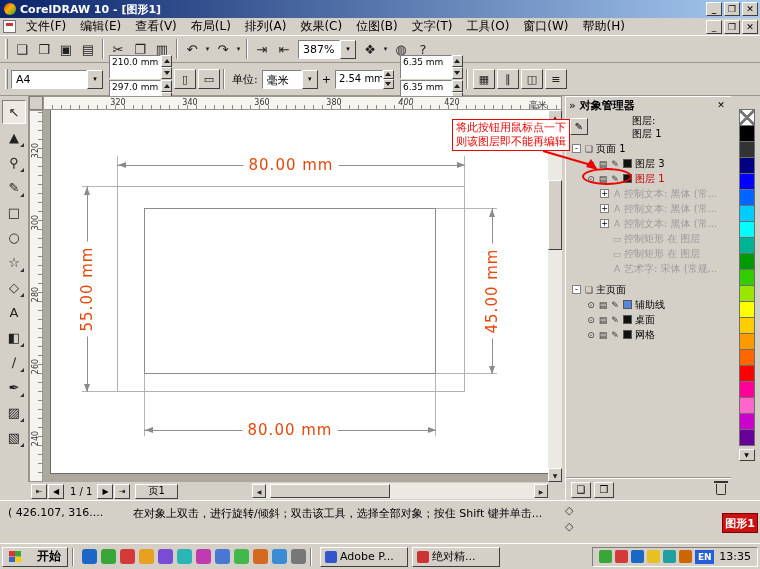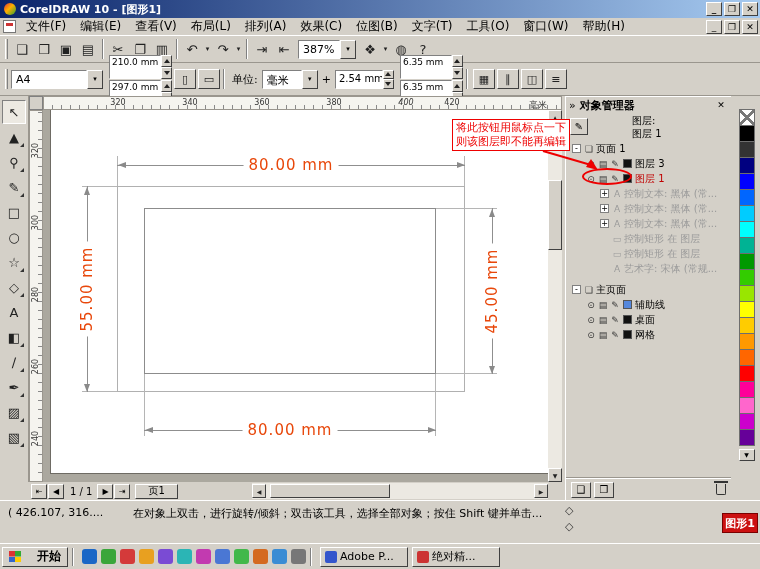--- a/index.html
+++ b/index.html
@@ -573,13 +573,25 @@
   <span id="tasks" style="display:flex;align-items:center">
       <span class="task">
         <span class="task-ico" style="background: rgb(51, 85, 204);"></span>
         <span class="task-label">Adobe P...</span>
       </span>
       <span class="task">
         <span class="task-ico" style="background: rgb(204, 51, 51);"></span>
         <span class="task-label">绝对精...</span>
       </span>
     </span>
+  <span class="tray">
+    <span id="tray-icons" style="display:flex;align-items:center;gap:3px">
+        <span class="tray-ico" style="background: rgb(58, 166, 58);"></span>
+        <span class="tray-ico" style="background: rgb(212, 58, 58);"></span>
+        <span class="tray-ico" style="background: rgb(27, 103, 198);"></span>
+        <span class="tray-ico" style="background: rgb(232, 192, 32);"></span>
+        <span class="tray-ico" style="background: rgb(32, 160, 160);"></span>
+        <span class="tray-ico" style="background: rgb(204, 102, 0);"></span>
+      </span>
+    <span class="lang">EN</span>
+    <span class="clock">13:35</span>
+  </span>
 </div>
 
 </body></html>

